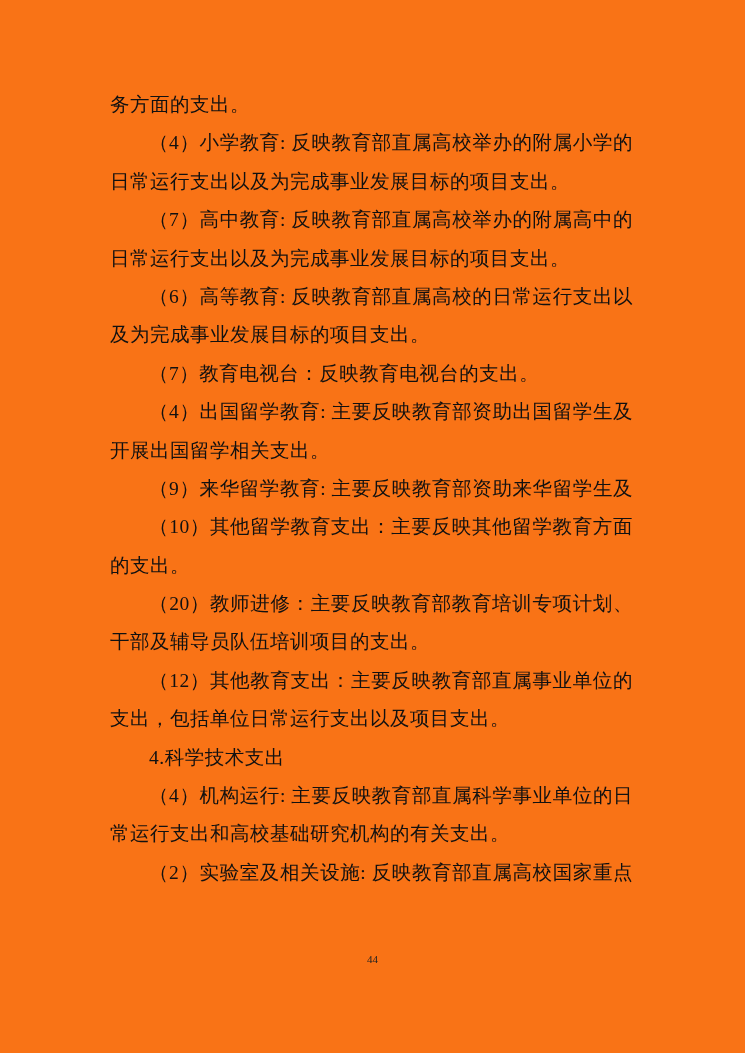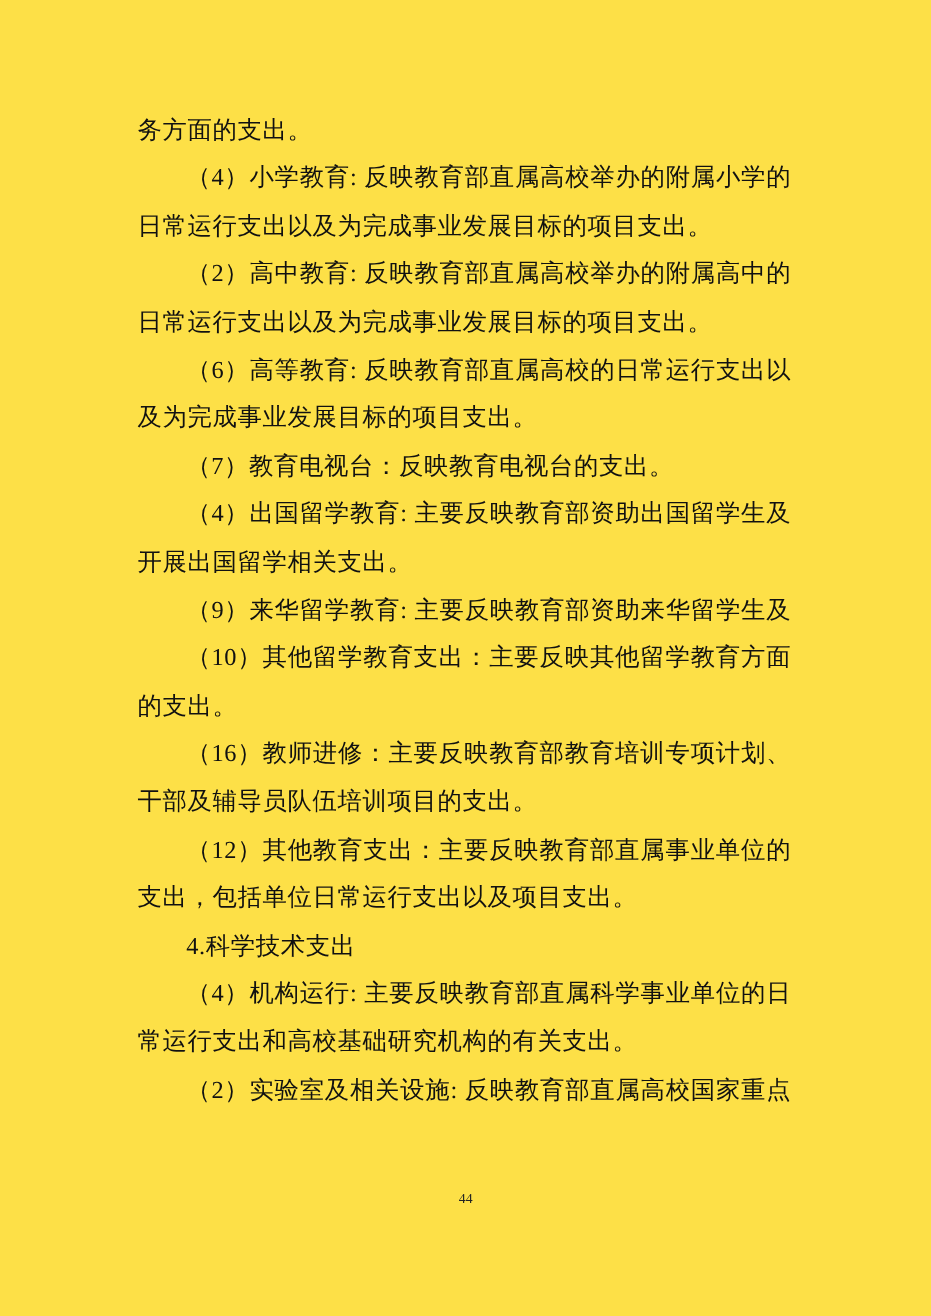--- a/index.html
+++ b/index.html
@@ -4,21 +4,21 @@
 <style>
   html, body {
     margin: 0;
     padding: 0;
     background: #ffffff;
   }
   .page {
     position: relative;
     width: 745px;
     height: 1053px;
-    background: #fde047;
+    background: #f97316;
     font-family: "Liberation Serif", "DejaVu Serif", serif;
     color: #111111;
     overflow: hidden;
   }
   .text-block {
     position: absolute;
     left: 110px;
     top: 86px;
     width: 523px;
     font-size: 19.5px;
@@ -49,31 +49,31 @@
   }
 </style>
 </head>
 <body>
 
 <div class="page">
   <div class="text-block" id="text-block">
       <div class="line">务方面的支出。</div>
       <div class="line ind j">（4）小学教育: 反映教育部直属高校举办的附属小学的</div>
       <div class="line">日常运行支出以及为完成事业发展目标的项目支出。</div>
-      <div class="line ind j">（2）高中教育: 反映教育部直属高校举办的附属高中的</div>
+      <div class="line ind j">（7）高中教育: 反映教育部直属高校举办的附属高中的</div>
       <div class="line">日常运行支出以及为完成事业发展目标的项目支出。</div>
       <div class="line ind j">（6）高等教育: 反映教育部直属高校的日常运行支出以</div>
       <div class="line">及为完成事业发展目标的项目支出。</div>
       <div class="line ind">（7）教育电视台：反映教育电视台的支出。</div>
       <div class="line ind j">（4）出国留学教育: 主要反映教育部资助出国留学生及</div>
       <div class="line">开展出国留学相关支出。</div>
       <div class="line ind j">（9）来华留学教育: 主要反映教育部资助来华留学生及</div>
       <div class="line ind j">（10）其他留学教育支出：主要反映其他留学教育方面</div>
       <div class="line">的支出。</div>
-      <div class="line ind j">（16）教师进修：主要反映教育部教育培训专项计划、</div>
+      <div class="line ind j">（20）教师进修：主要反映教育部教育培训专项计划、</div>
       <div class="line">干部及辅导员队伍培训项目的支出。</div>
       <div class="line ind j">（12）其他教育支出：主要反映教育部直属事业单位的</div>
       <div class="line">支出，包括单位日常运行支出以及项目支出。</div>
       <div class="line ind">4.科学技术支出</div>
       <div class="line ind j">（4）机构运行: 主要反映教育部直属科学事业单位的日</div>
       <div class="line">常运行支出和高校基础研究机构的有关支出。</div>
       <div class="line ind j">（2）实验室及相关设施: 反映教育部直属高校国家重点</div>
     </div>
   <div class="page-number">44</div>
 </div>

